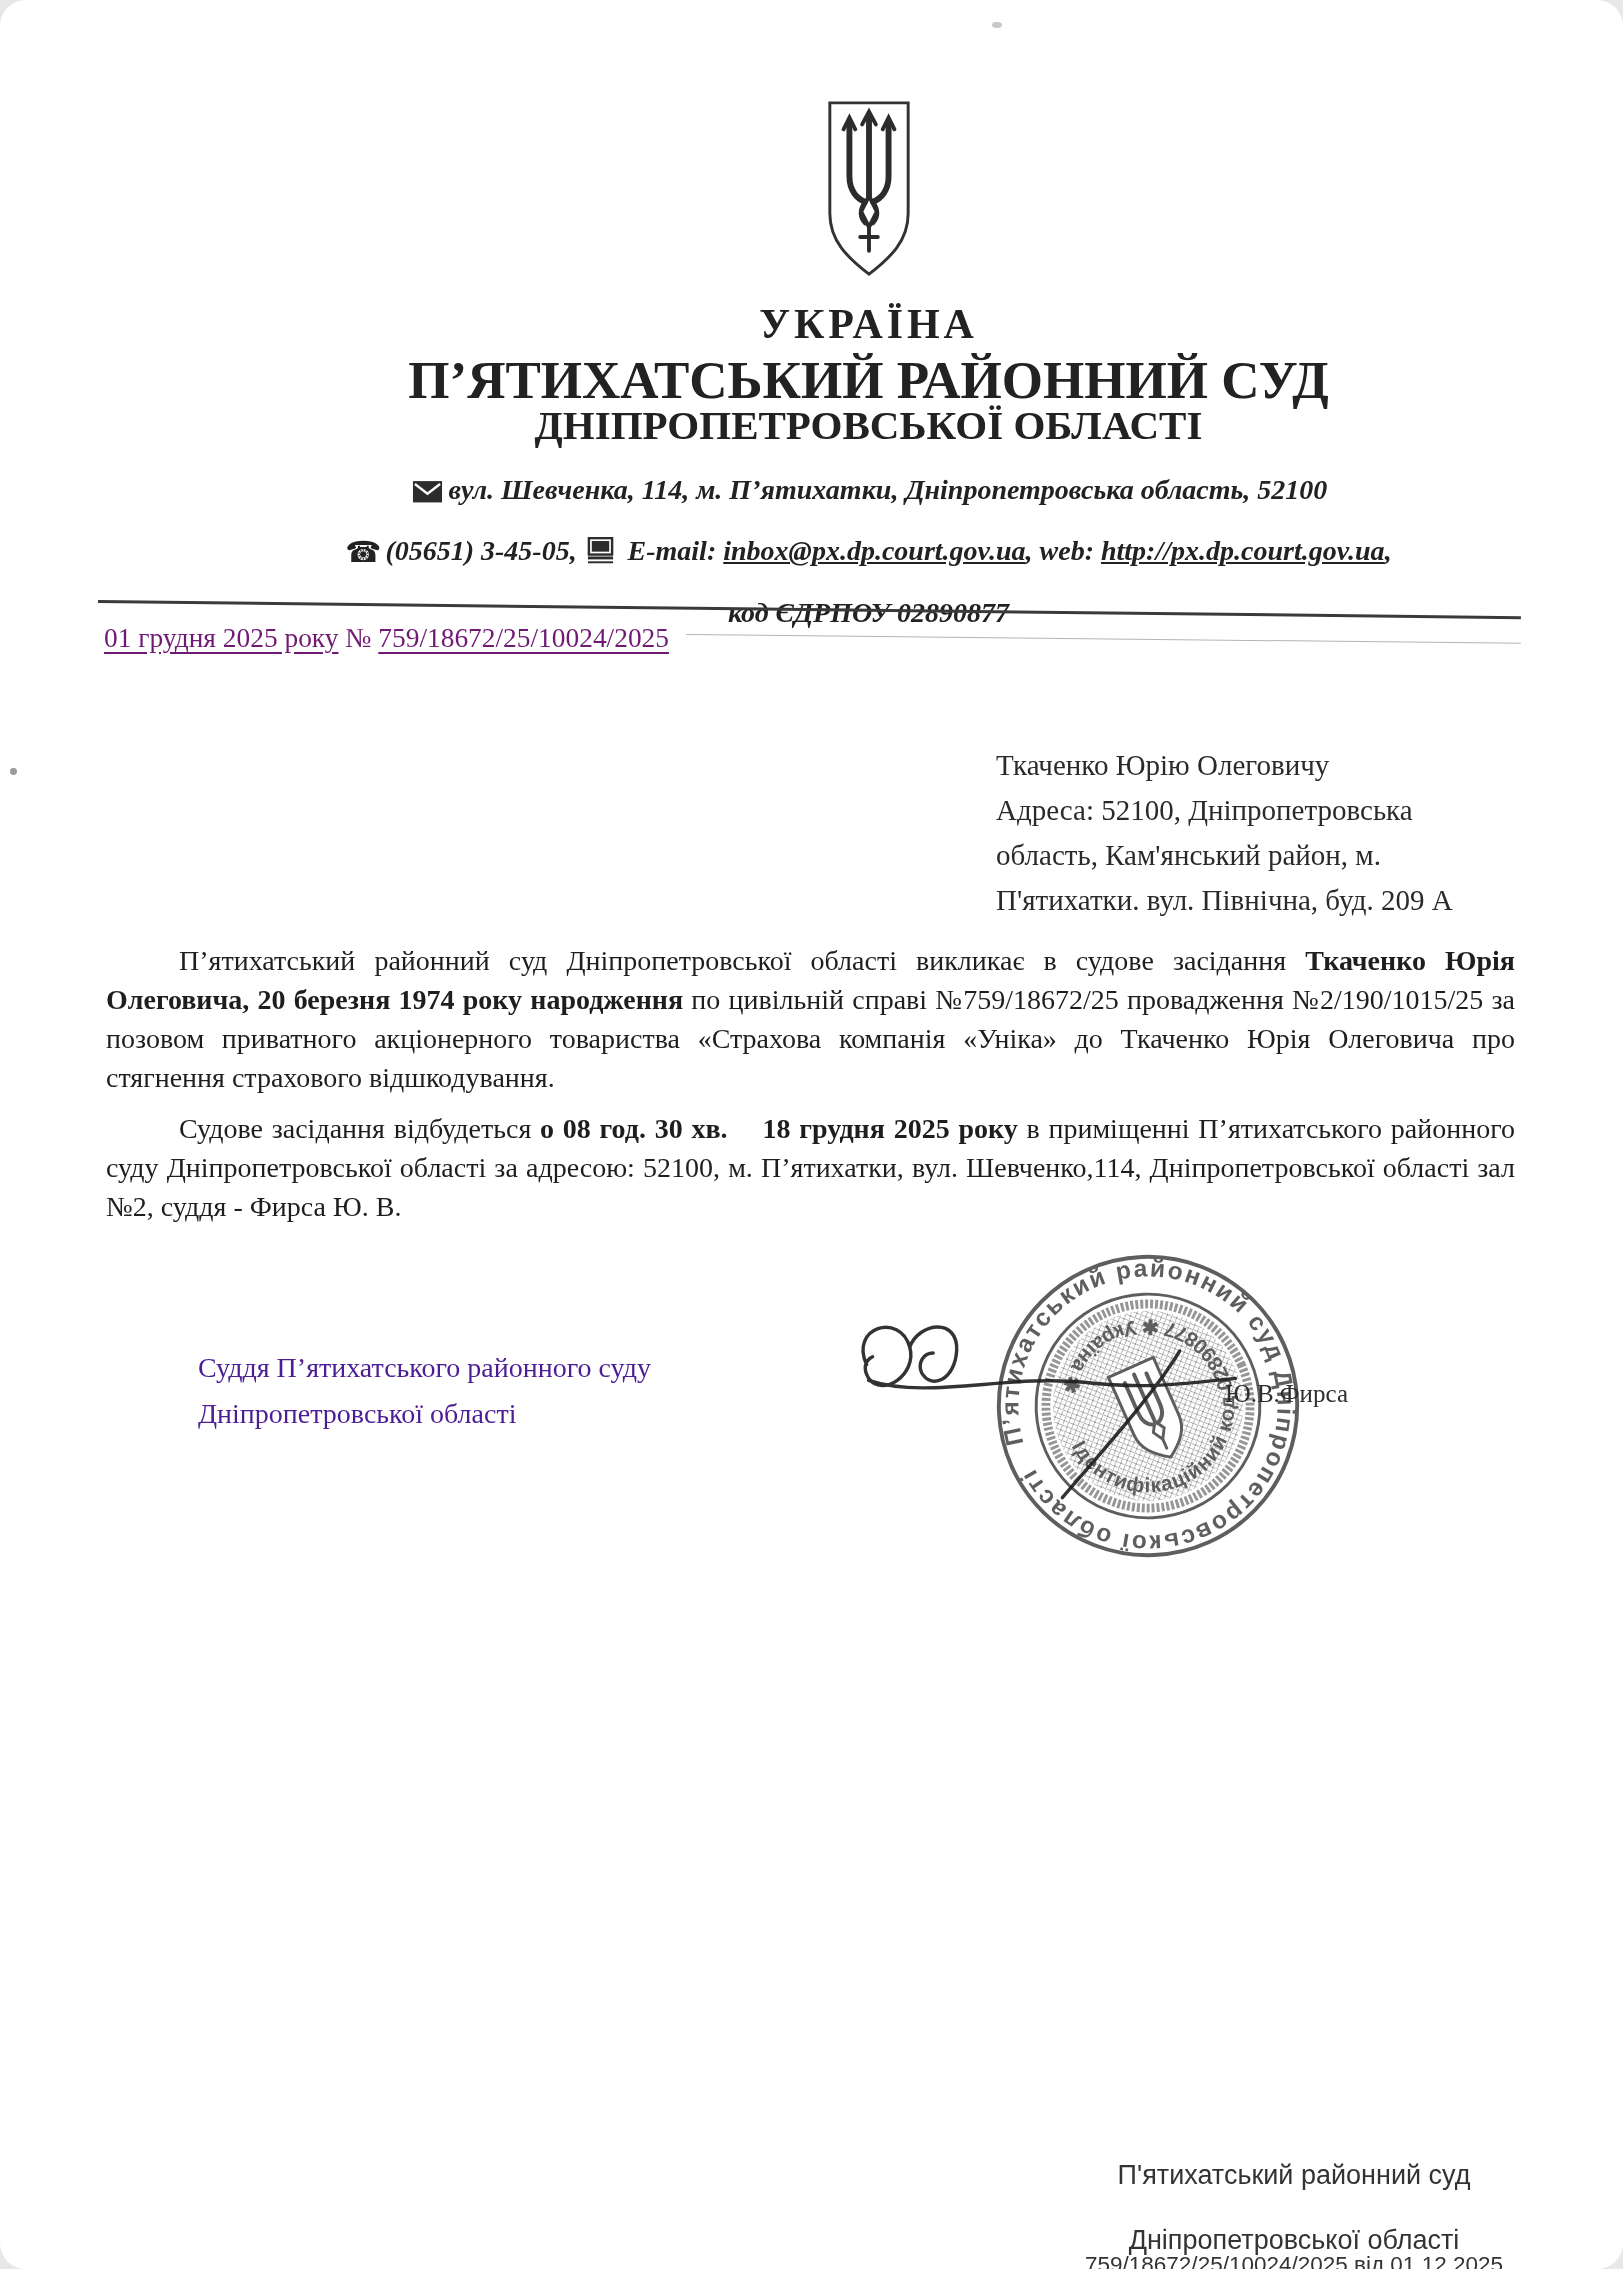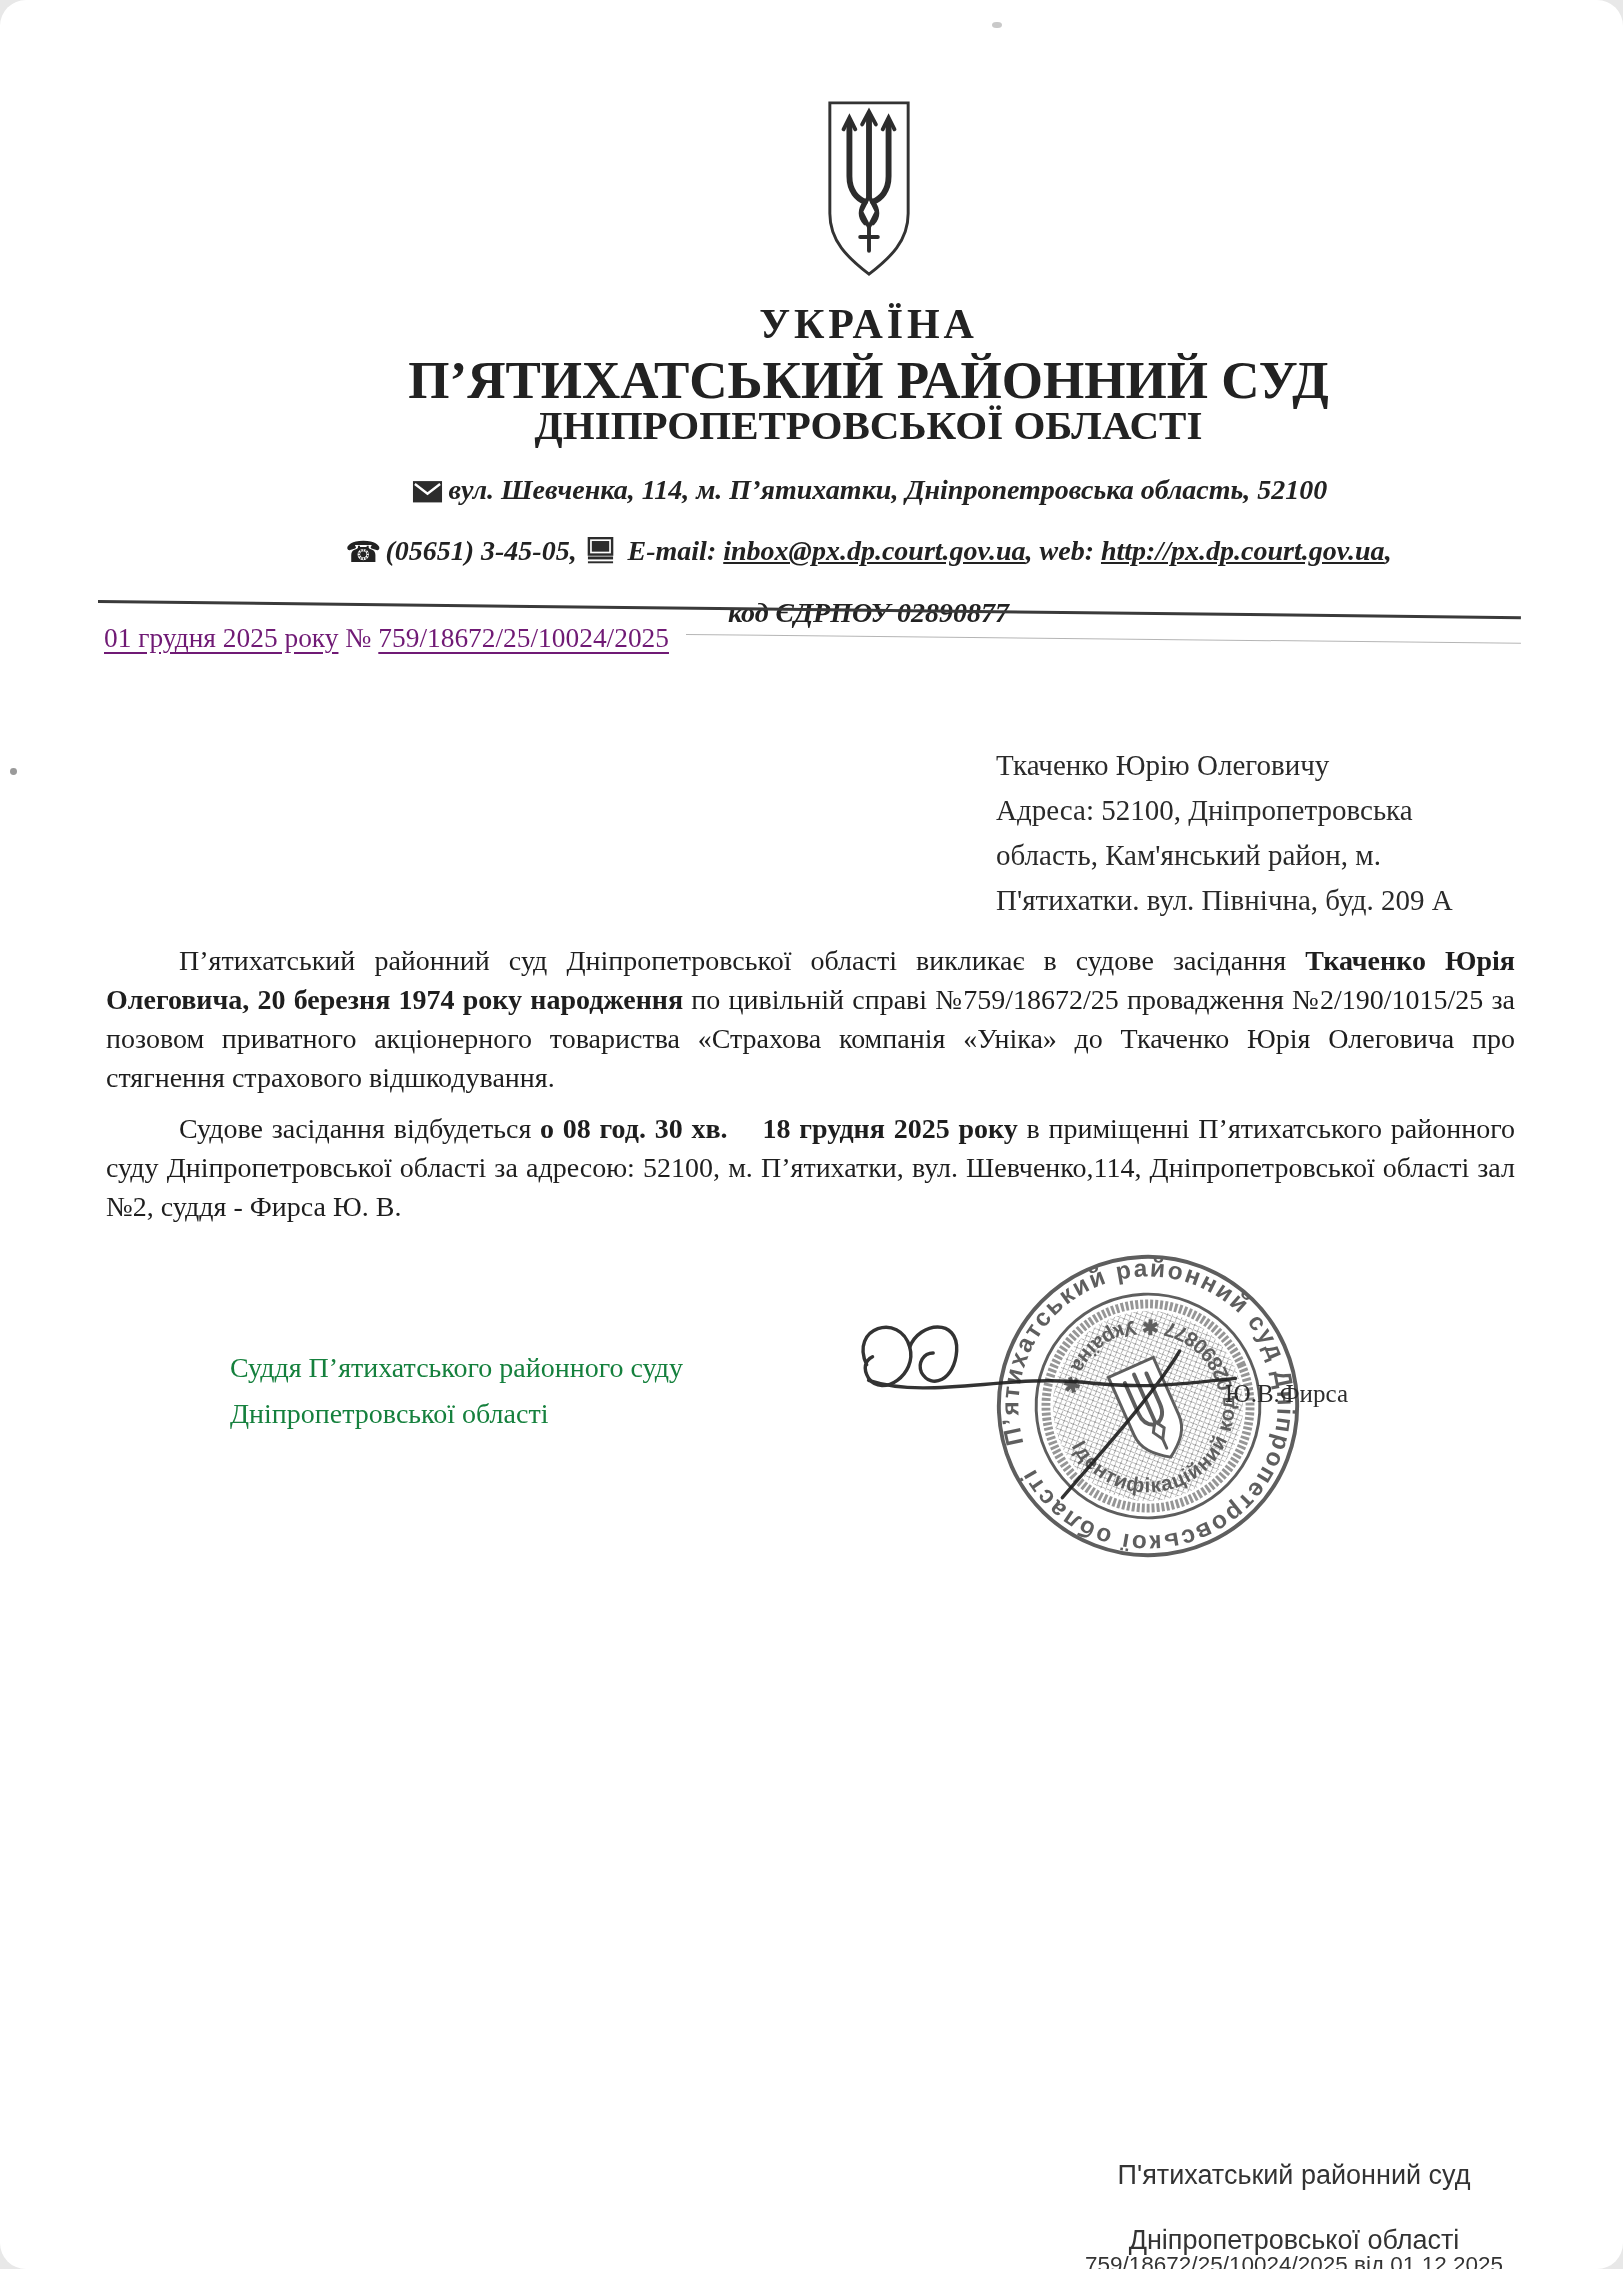--- a/index.html
+++ b/index.html
@@ -22,21 +22,21 @@
   .rule-faint{position:absolute;left:686px;top:634px;width:835px;height:1px;background:#b5b5b5;transform:rotate(0.6deg);transform-origin:left center;}
   .refline{position:absolute;left:104px;top:623px;font-size:27.4px;color:#701a75;}
   .refline .u{text-decoration:underline;text-underline-offset:4.9px;}
   
   .recipient{position:absolute;left:996px;top:743px;width:490px;font-size:29px;line-height:45px;color:#2a2a2a;}
   
   .docbody{position:absolute;left:94px;top:929px;width:1433px;font-size:28px;line-height:39px;text-align:justify;color:#1e1e1e;}
   .docbody p{margin:12px;text-indent:73px;}
   .docbody b{font-weight:bold;}
   
-  .sig-title{position:absolute;left:230px;top:1345px;font-size:28px;line-height:46px;color:#15803d;}
+  .sig-title{position:absolute;left:198px;top:1345px;font-size:28px;line-height:46px;color:#4c1d95;}
   .judge-name{position:absolute;left:1225px;top:1380px;font-size:25px;color:#2e2e2e;}
   .stamp{position:absolute;left:990px;top:1248px;transform:rotate(-24deg);opacity:.82;}
   .signature-svg{position:absolute;left:839px;top:1304px;}
   
   .footer{position:absolute;left:1054px;top:2123px;width:480px;text-align:center;
     font-family:"Liberation Sans",sans-serif;color:#333;}
   .footer .f1{font-size:27px;line-height:24.5px;margin-top:40px;}
   .footer .f3{font-size:22.5px;line-height:25.5px;}
   .barcode{height:20.6px;width:439px;margin:1px auto 0 auto;
     background:

